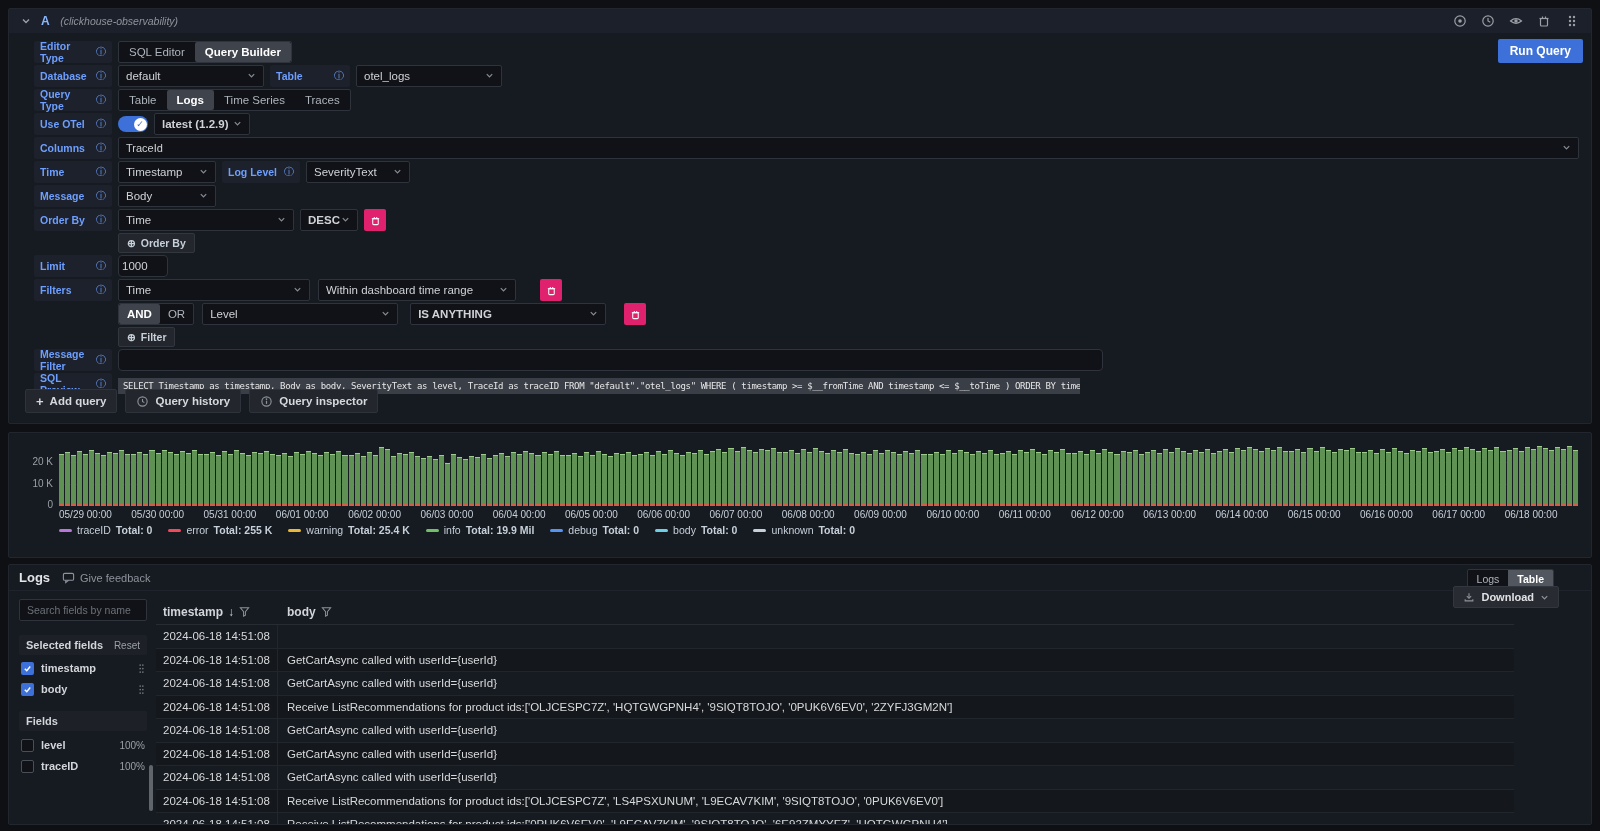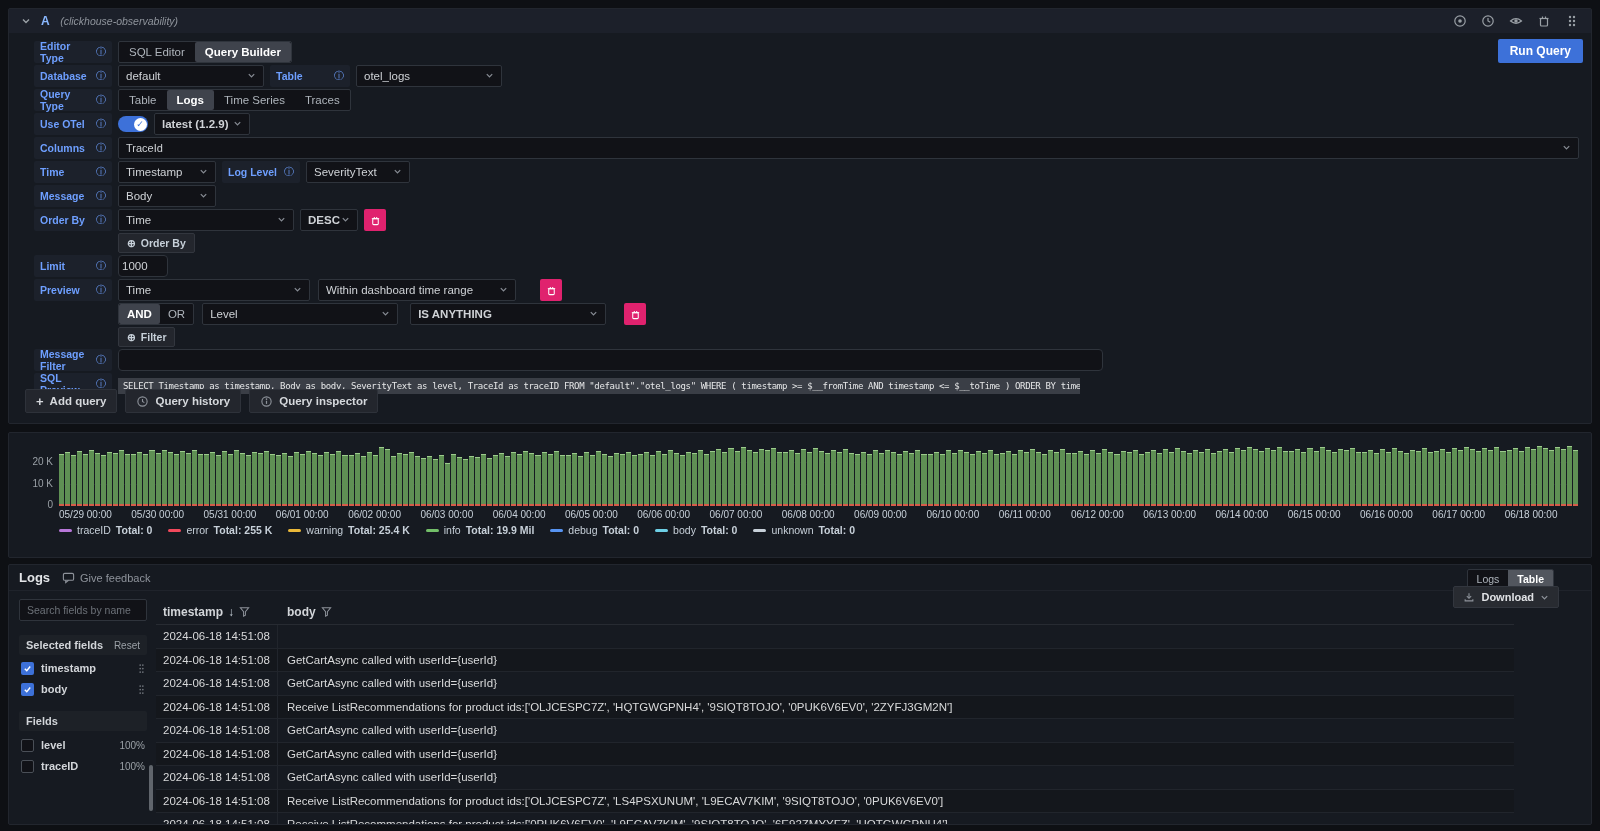--- a/index.html
+++ b/index.html
@@ -314,21 +314,21 @@
       <div class="frow">
         <div class="flabel">
             <span>Limit</span>
             <span class="i">ⓘ</span>
           </div>
         <div class="inputbox" style="width:50px">1000</div>
       </div>
 
       <div class="frow">
         <div class="flabel">
-            <span>Preview</span>
+            <span>Filters</span>
             <span class="i">ⓘ</span>
           </div>
         <div class="sel" style="width:192px">
           <span class="sval">Time</span>
           <span class="dn"><svg viewBox="0 0 10 10" width="9" height="9">
                 <polyline points="2,3.5 5,6.5 8,3.5" fill="none" stroke="currentColor" stroke-width="1.4"></polyline>
               </svg></span>
         </div>
         <div class="sel" style="width:198px;margin-left:2px">
           <span class="sval">Within dashboard time range</span>

